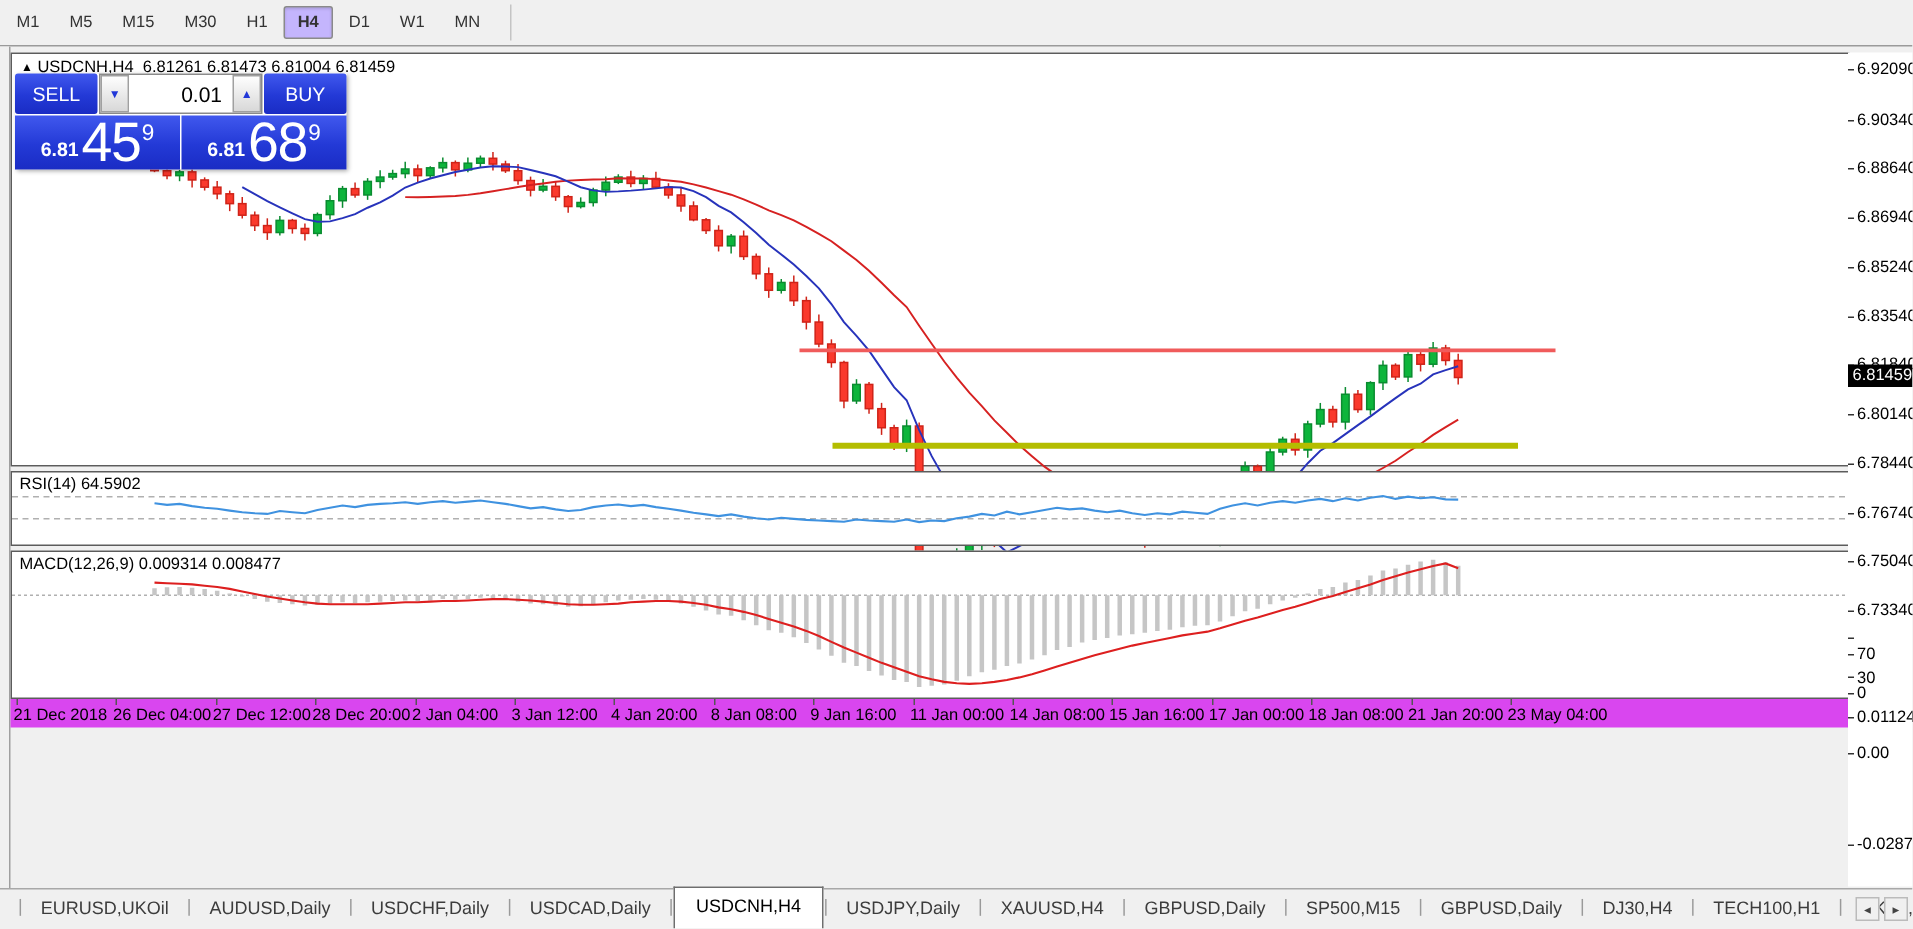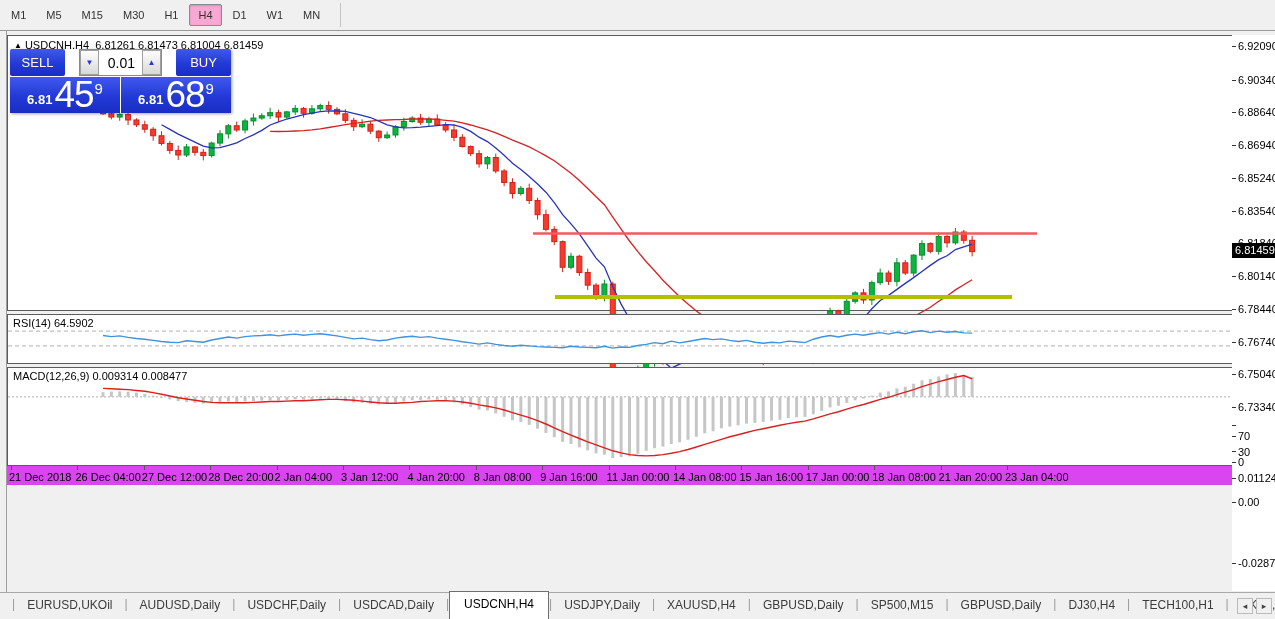--- a/index.html
+++ b/index.html
@@ -6,40 +6,40 @@
   html,body { width:1275px; height:619px; }
   body { position:relative; overflow:hidden; background:#f0f0f0;
          font-family:"Liberation Sans", sans-serif; color:#000; }
 
   
   .toolbar { position:absolute; left:0; top:0; width:1275px; height:31px;
              background:#f0f0f0; border-bottom:1px solid #9a9a9a;
              display:flex; align-items:center; padding-left:1px; }
   .tf-btn { font-size:11px; color:#333; padding:4px 8px; margin:0 1px;
             border:1px solid transparent; border-radius:2px; cursor:default; }
-  .tf-btn.active { background:#f9a8d4; border:1px solid #8a8a8a;
-                   box-shadow:inset 0 1px 2px rgba(0,0,0,.15); }
+  .tf-btn.active { background:#c4b5fd; border:1px solid #8a8a8a;
+                   box-shadow:inset 0 1px 2px rgba(0,0,0,.15);font-weight:bold; }
   .tf-sep { width:1px; height:24px; background:#c4c4c4; margin-left:10px; }
 
   
   .left-edge { position:absolute; left:0; top:31px; width:7px; bottom:27px; background:#f0f0f0; border-right:1px solid #9f9f9f; }
   .chart-area { position:absolute; left:7px; top:35px; width:1226px; }
   .panel { background:#fff; border:1px solid #5c5c5c; position:relative; }
   .panel-main { height:276px; }
   .panel-rsi  { height:50px;  margin-top:3px; }
   .panel-macd { height:99px;  margin-top:3px; }
   .chart-title { position:absolute; top:3px; left:6px; font-size:11px; white-space:nowrap; z-index:5; }
   .up-glyph { font-size:8px; margin-right:3px; position:relative; top:-1px; }
   .sub-label { position:absolute; top:2px; left:5px; font-size:11px; z-index:5; white-space:nowrap; }
   svg { position:absolute; left:0; top:0; }
 
   
   .trade-panel { position:absolute; left:2px; top:13px; width:221px; z-index:10;
                  background:#fff; box-shadow:1px 1px 3px rgba(0,0,0,.35); }
-  .tp-row1 { display:flex; height:27px; gap:14px; margin-bottom:1px; }
+  .tp-row1 { display:flex; height:27px; gap:1px; margin-bottom:1px; }
   .tp-sell,.tp-buy { width:55px; color:#fff; font-size:13px;
         display:flex; align-items:center; justify-content:center;
         background:linear-gradient(180deg,#4058ee 0%,#2339d6 55%,#1a2cc4 100%);
         border-radius:2px; cursor:pointer; }
   .tp-stepper { flex:1; display:flex; background:#fff; border:1px solid #8a8a8a; }
   .step-btn { width:19px; background:linear-gradient(#fefefe,#d8d8d8); border:1px solid #a0a0a0;
               color:#2238d8; font-size:8px; display:flex; align-items:center; justify-content:center; }
   .vol { flex:1; font-size:14px; display:flex; align-items:center; justify-content:flex-end; padding-right:7px; }
   .tp-row2 { display:flex; gap:1px; height:36px; }
   .tp-price { flex:1; color:#fff; display:flex; align-items:center; justify-content:center;
@@ -498,21 +498,21 @@
       <div class="date-label" style="left: 666px;">14 Jan 08:00</div>
       <div class="dtick" style="left: 734.4px;"></div>
       <div class="date-label" style="left: 732.4px;">15 Jan 16:00</div>
       <div class="dtick" style="left: 800.8px;"></div>
       <div class="date-label" style="left: 798.8px;">17 Jan 00:00</div>
       <div class="dtick" style="left: 867.2px;"></div>
       <div class="date-label" style="left: 865.2px;">18 Jan 08:00</div>
       <div class="dtick" style="left: 933.6px;"></div>
       <div class="date-label" style="left: 931.6px;">21 Jan 20:00</div>
       <div class="dtick" style="left: 1000px;"></div>
-      <div class="date-label" style="left: 998px;">23 Jan 04:00</div>
+      <div class="date-label" style="left: 998px;">23 May 04:00</div>
     </div>
 </div>
 
 <div class="price-axis" id="price-axis">
   <div class="cur-price" id="cur-price" style="top: 207.682px;">6.81459</div>
 <div class="axis-tick" style="top: 11px;"></div>
     <div class="axis-item" style="top: 5px;">6.92090</div>
     <div class="axis-tick" style="top: 44.6933px;"></div>
     <div class="axis-item" style="top: 38.6933px;">6.90340</div>
     <div class="axis-tick" style="top: 77.424px;"></div>

